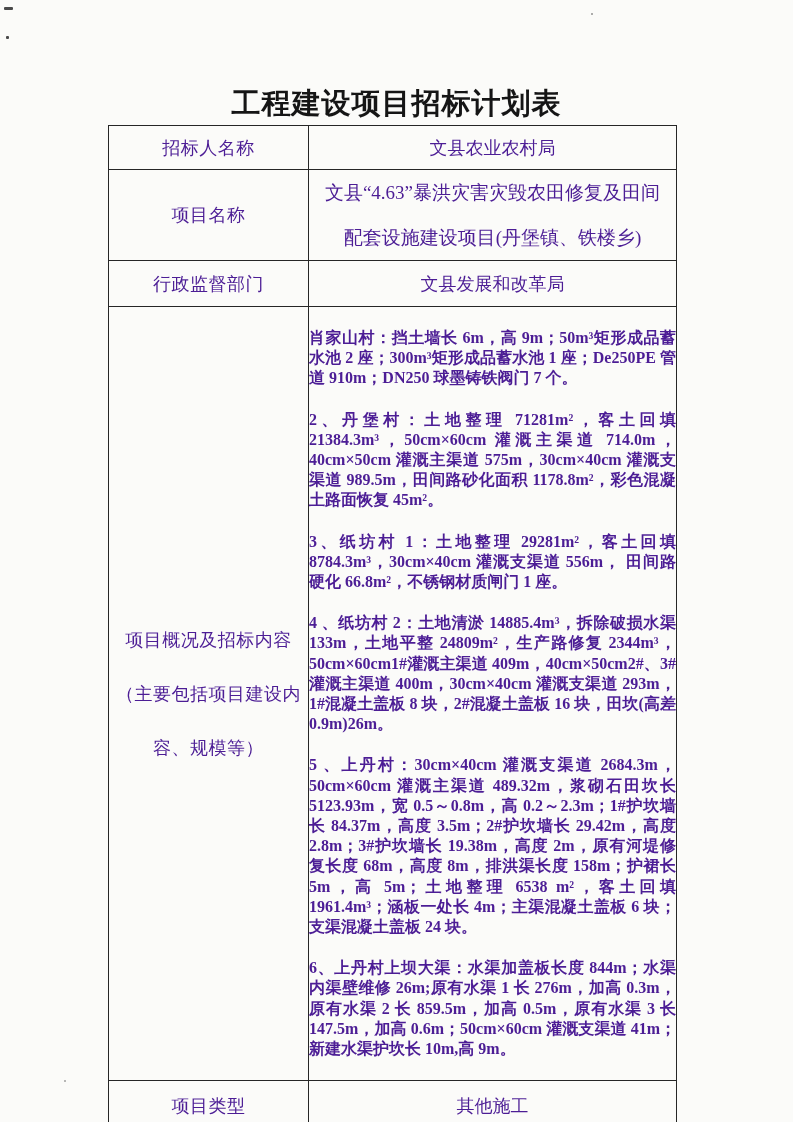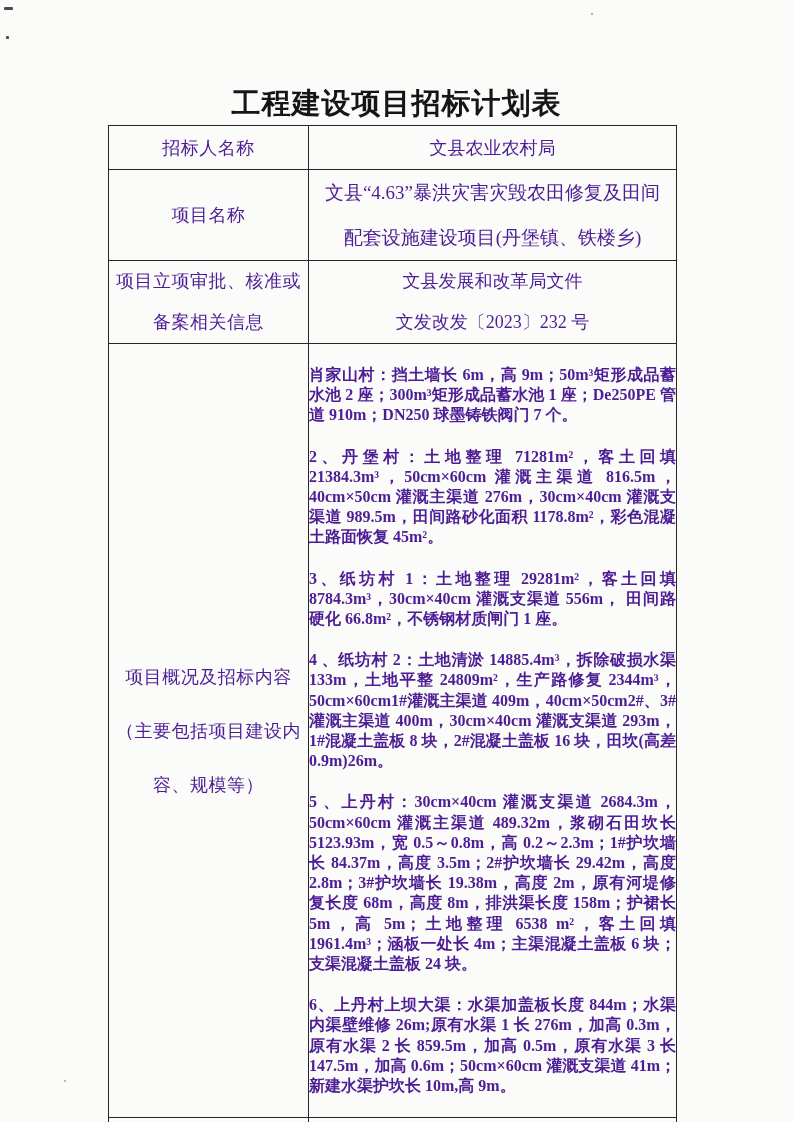--- a/index.html
+++ b/index.html
@@ -112,35 +112,33 @@
       <td class="label-cell">招标人名称</td>
       <td class="value-cell">文县农业农村局</td>
     </tr>
 
     <tr class="r2">
       <td class="label-cell">项目名称</td>
       <td class="value-cell">文县“4.63”暴洪灾害灾毁农田修复及田间
 配套设施建设项目(丹堡镇、铁楼乡)</td>
     </tr>
 
+    <tr class="r3">
+      <td class="label-cell">行政监督部门</td>
+      <td class="value-cell">文县发展和改革局</td>
+    </tr>
 
-    <tr class="r4">
-      <td class="label-cell">项目立项审批、核准或
-备案相关信息</td>
-      <td class="value-cell">文县发展和改革局文件
-文发改发〔2023〕232 号</td>
-    </tr>
 
     <tr class="r5">
       <td class="label-cell">项目概况及招标内容
 （主要包括项目建设内
 容、规模等）</td>
       <td class="value-cell overview-cell">
         <p>肖家山村：挡土墙长 6m，高 9m；50m³矩形成品蓄水池 2 座；300m³矩形成品蓄水池 1 座；De250PE 管道 910m；DN250 球墨铸铁阀门 7 个。</p>
-        <p>2、丹堡村：土地整理 71281m²，客土回填 21384.3m³，50cm×60cm 灌溉主渠道 816.5m，40cm×50cm 灌溉主渠道 276m，30cm×40cm 灌溉支渠道 989.5m，田间路砂化面积 1178.8m²，彩色混凝土路面恢复 45m²。</p>
+        <p>2、丹堡村：土地整理 71281m²，客土回填 21384.3m³，50cm×60cm 灌溉主渠道 714.0m，40cm×50cm 灌溉主渠道 575m，30cm×40cm 灌溉支渠道 989.5m，田间路砂化面积 1178.8m²，彩色混凝土路面恢复 45m²。</p>
         <p>3、纸坊村 1：土地整理 29281m²，客土回填 8784.3m³，30cm×40cm 灌溉支渠道 556m， 田间路硬化 66.8m²，不锈钢材质闸门 1 座。</p>
         <p>4 、纸坊村 2：土地清淤 14885.4m³，拆除破损水渠 133m，土地平整 24809m²，生产路修复 2344m³，50cm×60cm1#灌溉主渠道 409m，40cm×50cm2#、3#灌溉主渠道 400m，30cm×40cm 灌溉支渠道 293m，1#混凝土盖板 8 块，2#混凝土盖板 16 块，田坎(高差 0.9m)26m。</p>
         <p>5 、上丹村：30cm×40cm 灌溉支渠道 2684.3m，50cm×60cm 灌溉主渠道 489.32m，浆砌石田坎长 5123.93m，宽 0.5～0.8m，高 0.2～2.3m；1#护坎墙长 84.37m，高度 3.5m；2#护坎墙长 29.42m，高度 2.8m；3#护坎墙长 19.38m，高度 2m，原有河堤修复长度 68m，高度 8m，排洪渠长度 158m；护裙长 5m，高 5m；土地整理 6538 m²，客土回填 1961.4m³；涵板一处长 4m；主渠混凝土盖板 6 块；支渠混凝土盖板 24 块。</p>
         <p>6、上丹村上坝大渠：水渠加盖板长度 844m；水渠内渠壁维修 26m;原有水渠 1 长 276m，加高 0.3m，原有水渠 2 长 859.5m，加高 0.5m，原有水渠 3 长 147.5m，加高 0.6m；50cm×60cm 灌溉支渠道 41m；新建水渠护坎长 10m,高 9m。</p>
       </td>
     </tr>
 
     <tr class="r6">
       <td class="label-cell">项目类型</td>
       <td class="value-cell">其他施工</td>

